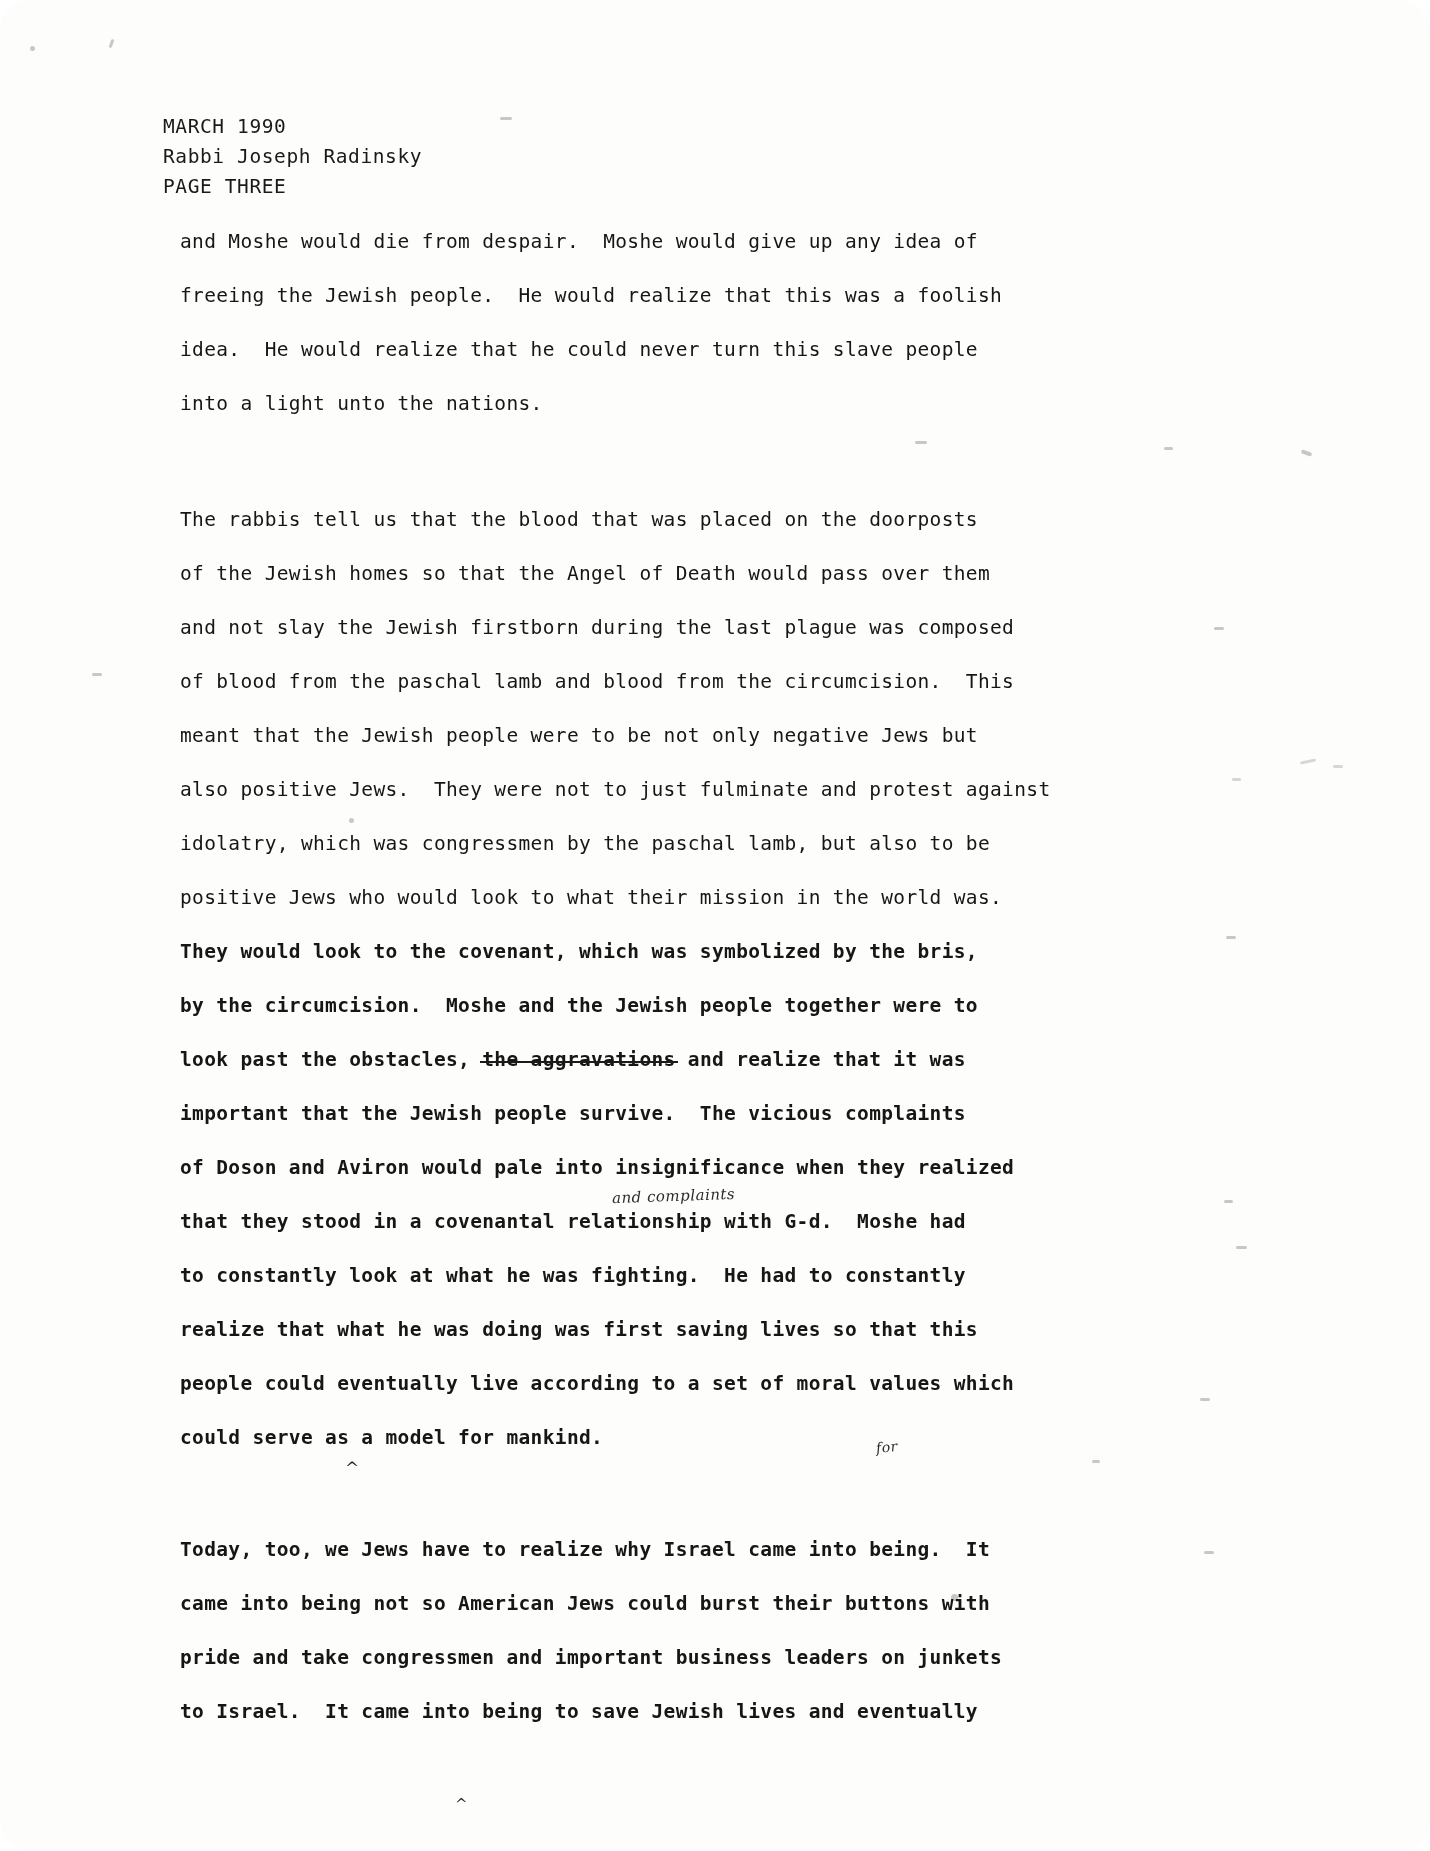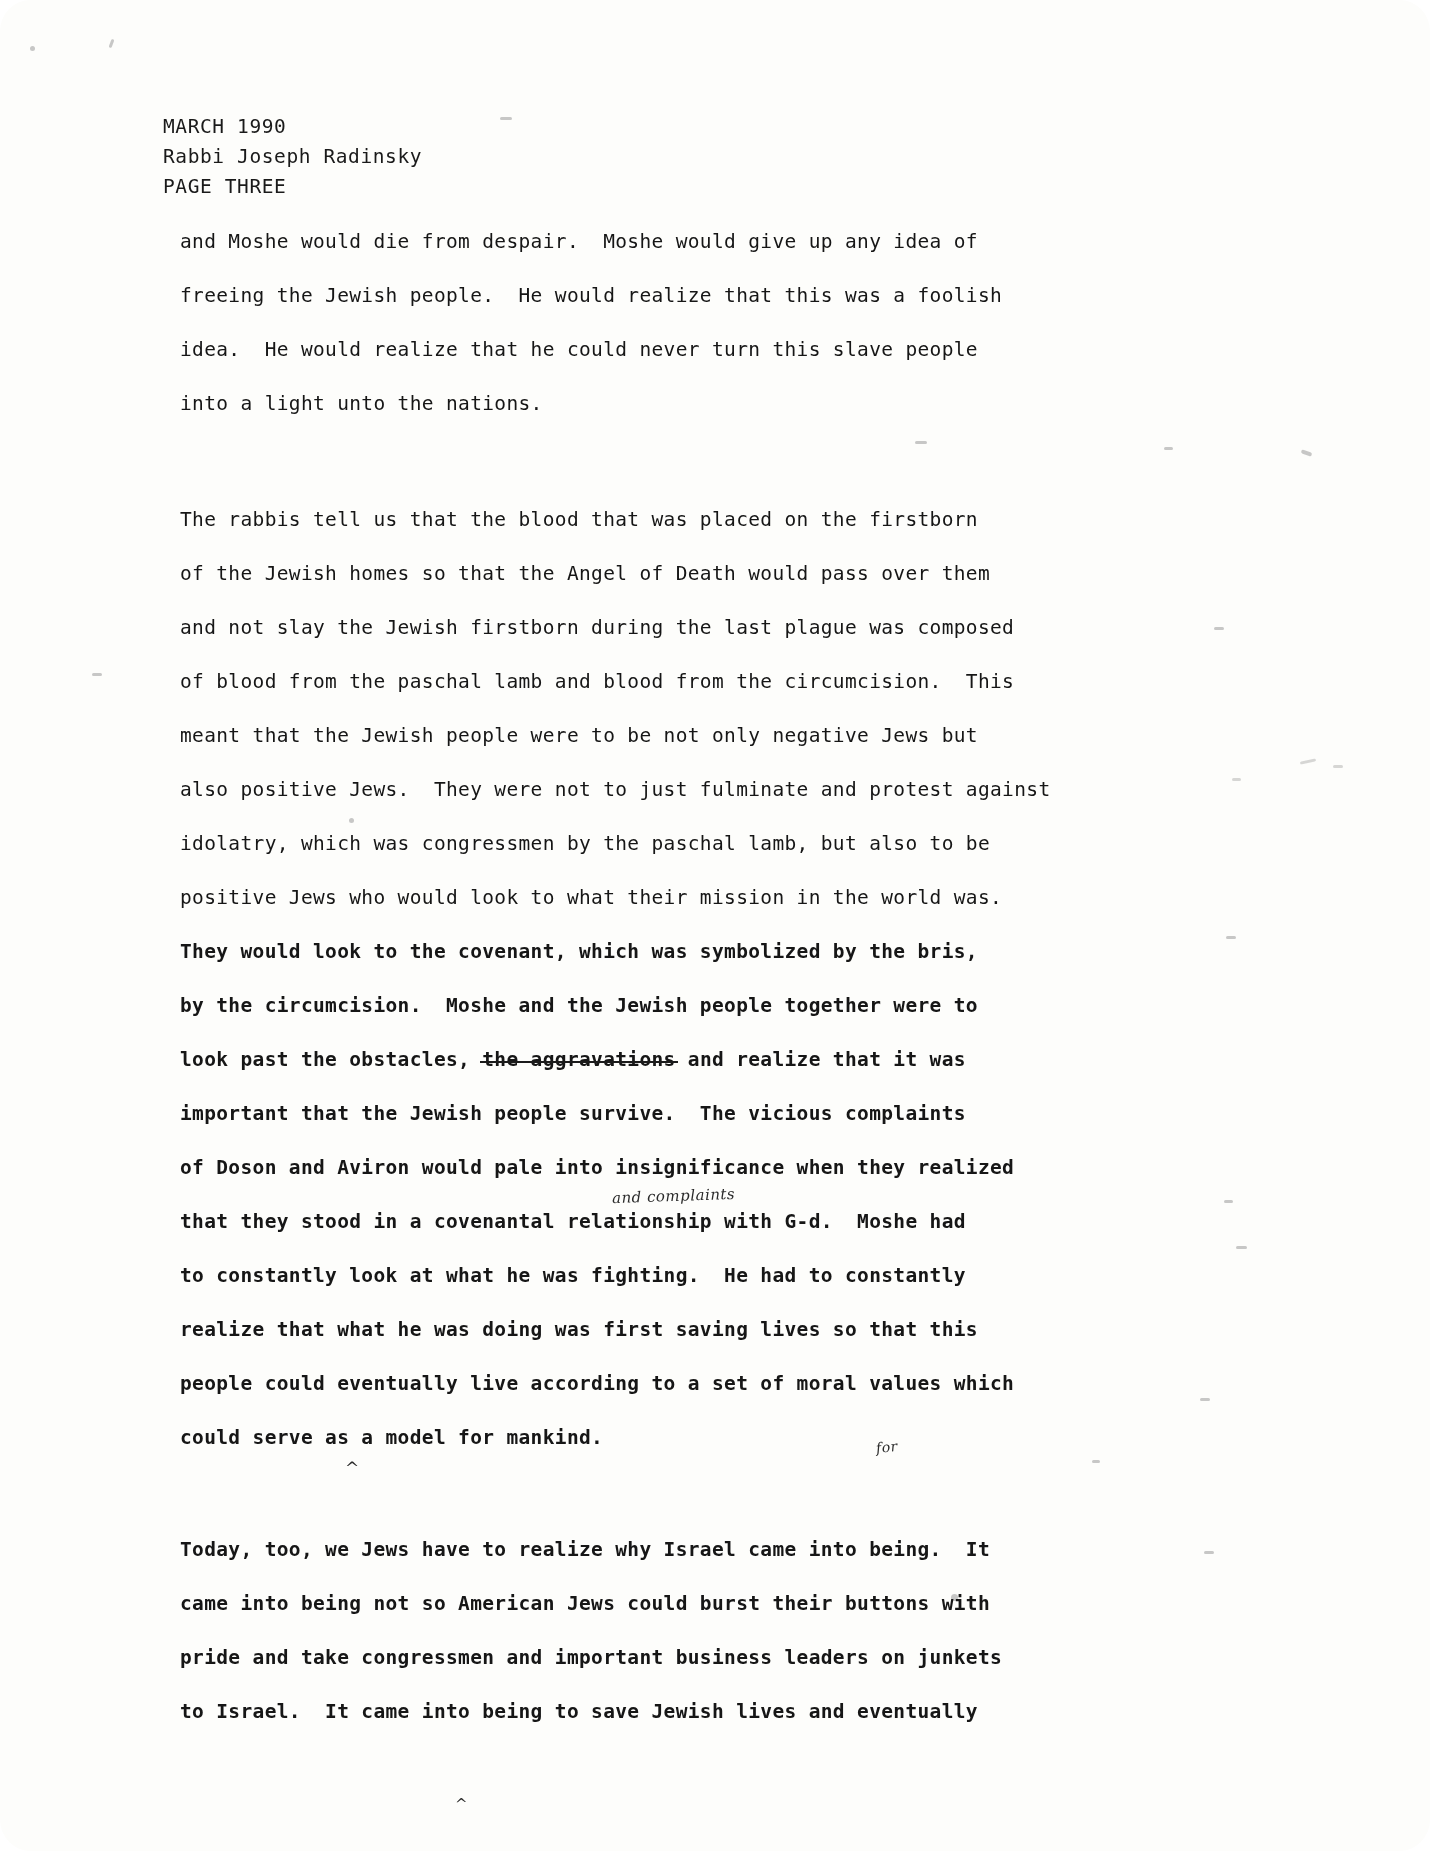--- a/index.html
+++ b/index.html
@@ -134,21 +134,21 @@
   <main class="body-text">
 
     <p class="para p1">
       <span class="line">and Moshe would die from despair.  Moshe would give up any idea of</span><br>
       <span class="line">freeing the Jewish people.  He would realize that this was a foolish</span><br>
       <span class="line">idea.  He would realize that he could never turn this slave people</span><br>
       <span class="line">into a light unto the nations.</span>
     </p>
 
     <p class="para p2">
-      <span class="line">The rabbis tell us that the blood that was placed on the firstborn</span><br>
+      <span class="line">The rabbis tell us that the blood that was placed on the doorposts</span><br>
       <span class="line">of the Jewish homes so that the Angel of Death would pass over them</span><br>
       <span class="line">and not slay the Jewish firstborn during the last plague was composed</span><br>
       <span class="line">of blood from the paschal lamb and blood from the circumcision.  This</span><br>
       <span class="line">meant that the Jewish people were to be not only negative Jews but</span><br>
       <span class="line">also positive Jews.  They were not to just fulminate and protest against</span><br>
       <span class="line">idolatry, which was congressmen by the paschal lamb, but also to be</span><br>
       <span class="line">positive Jews who would look to what their mission in the world was.</span><br>
       <span class="line bold-ish">They would look to the covenant, which was symbolized by the bris,</span><br>
       <span class="line bold-ish">by the circumcision.  Moshe and the Jewish people together were to</span><br>
       <span class="line bold-ish">look past the obstacles, <span class="strike">the aggravations</span> and realize that it was</span><br>

